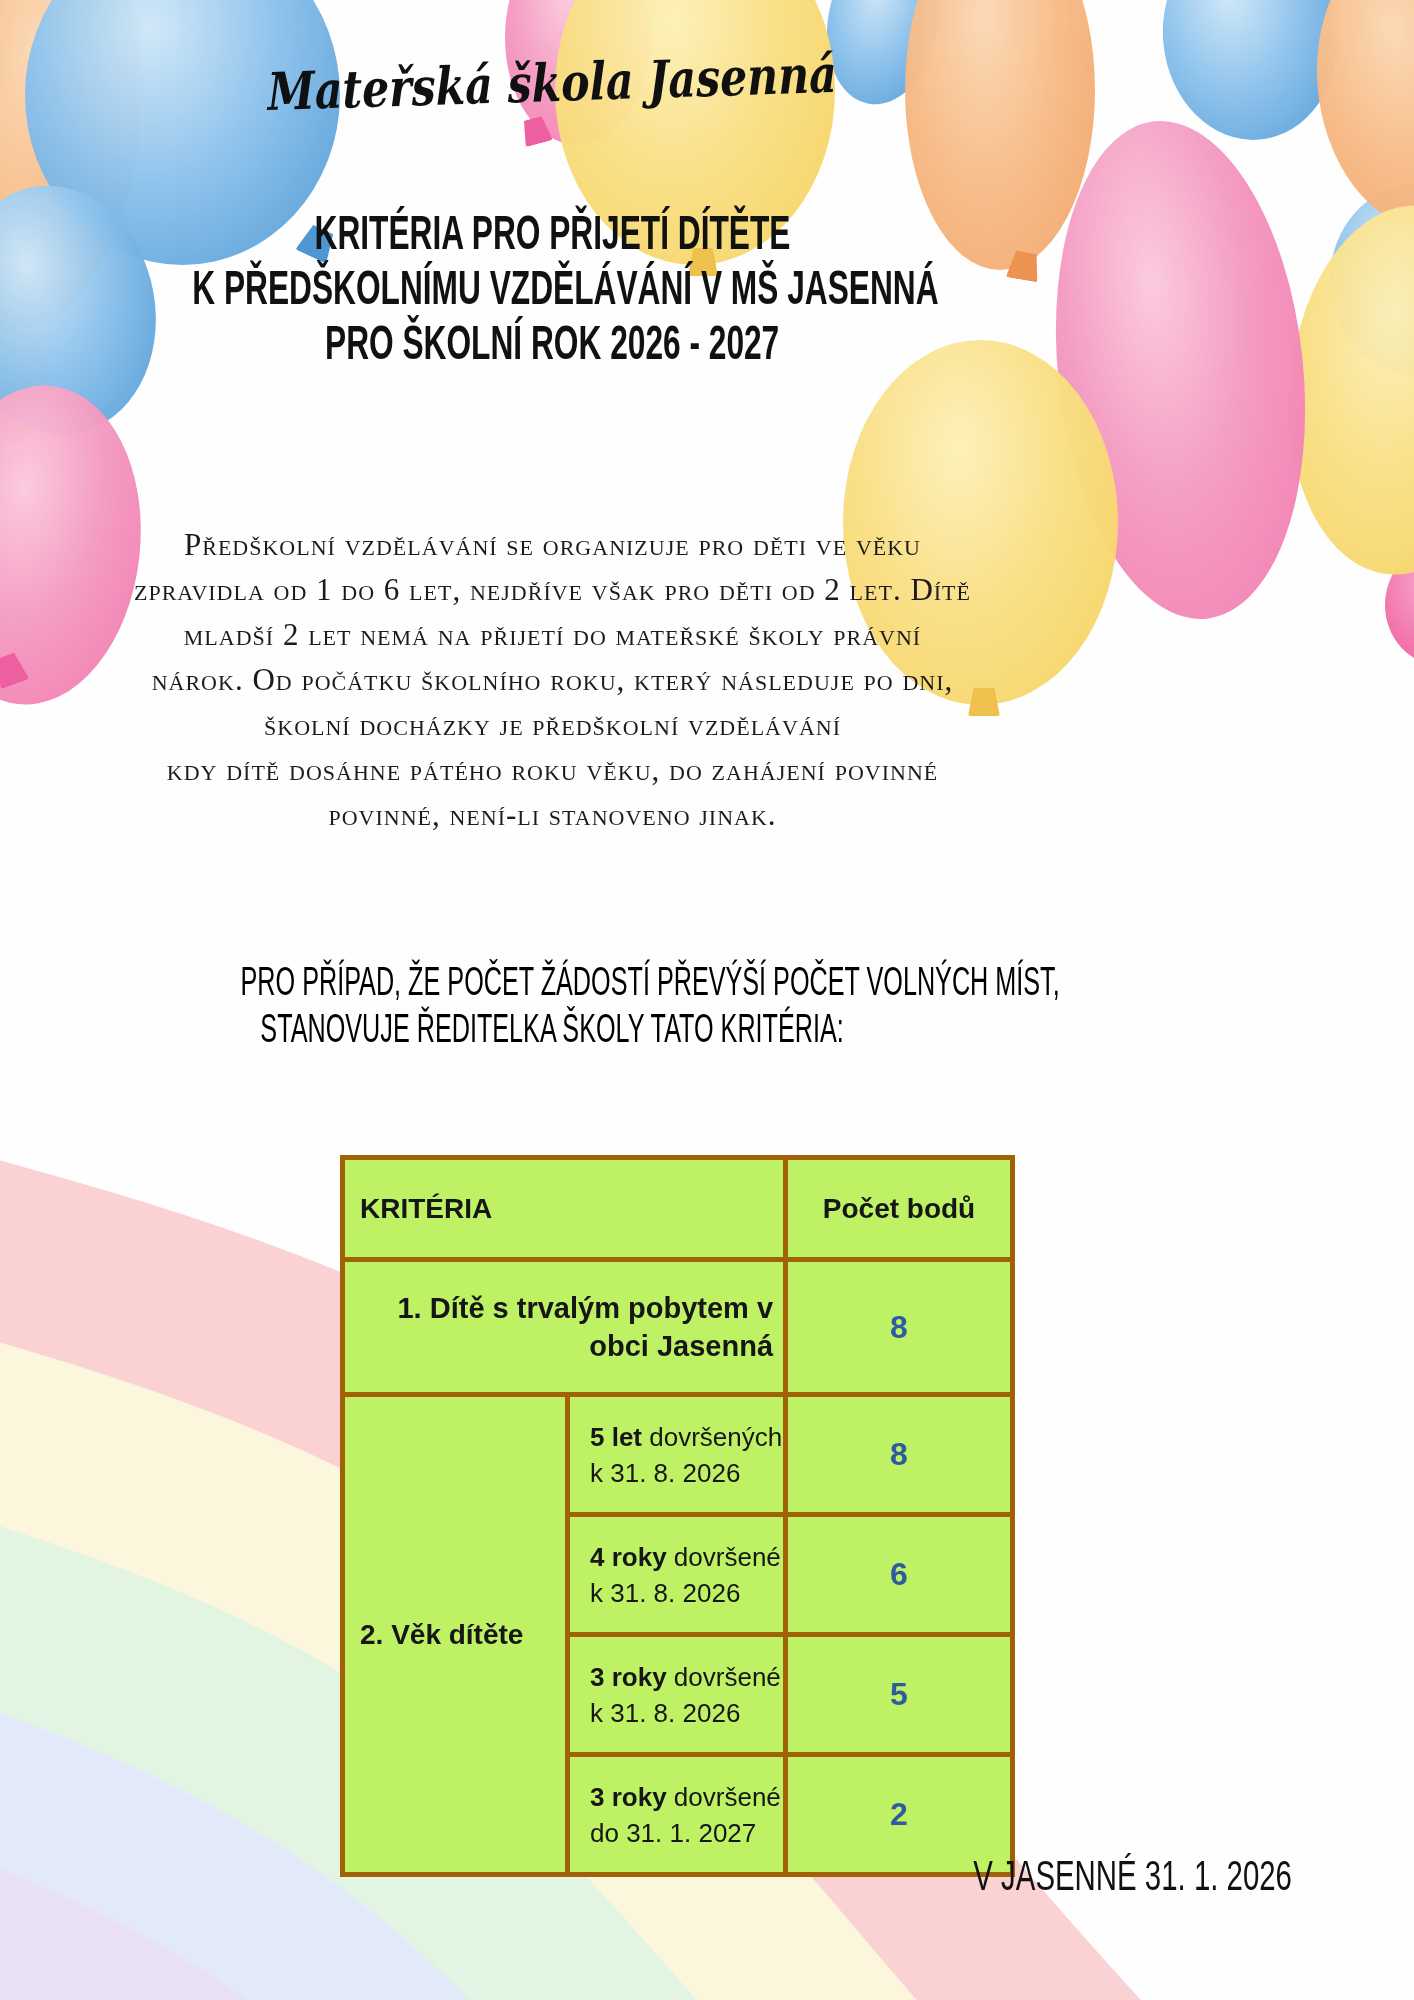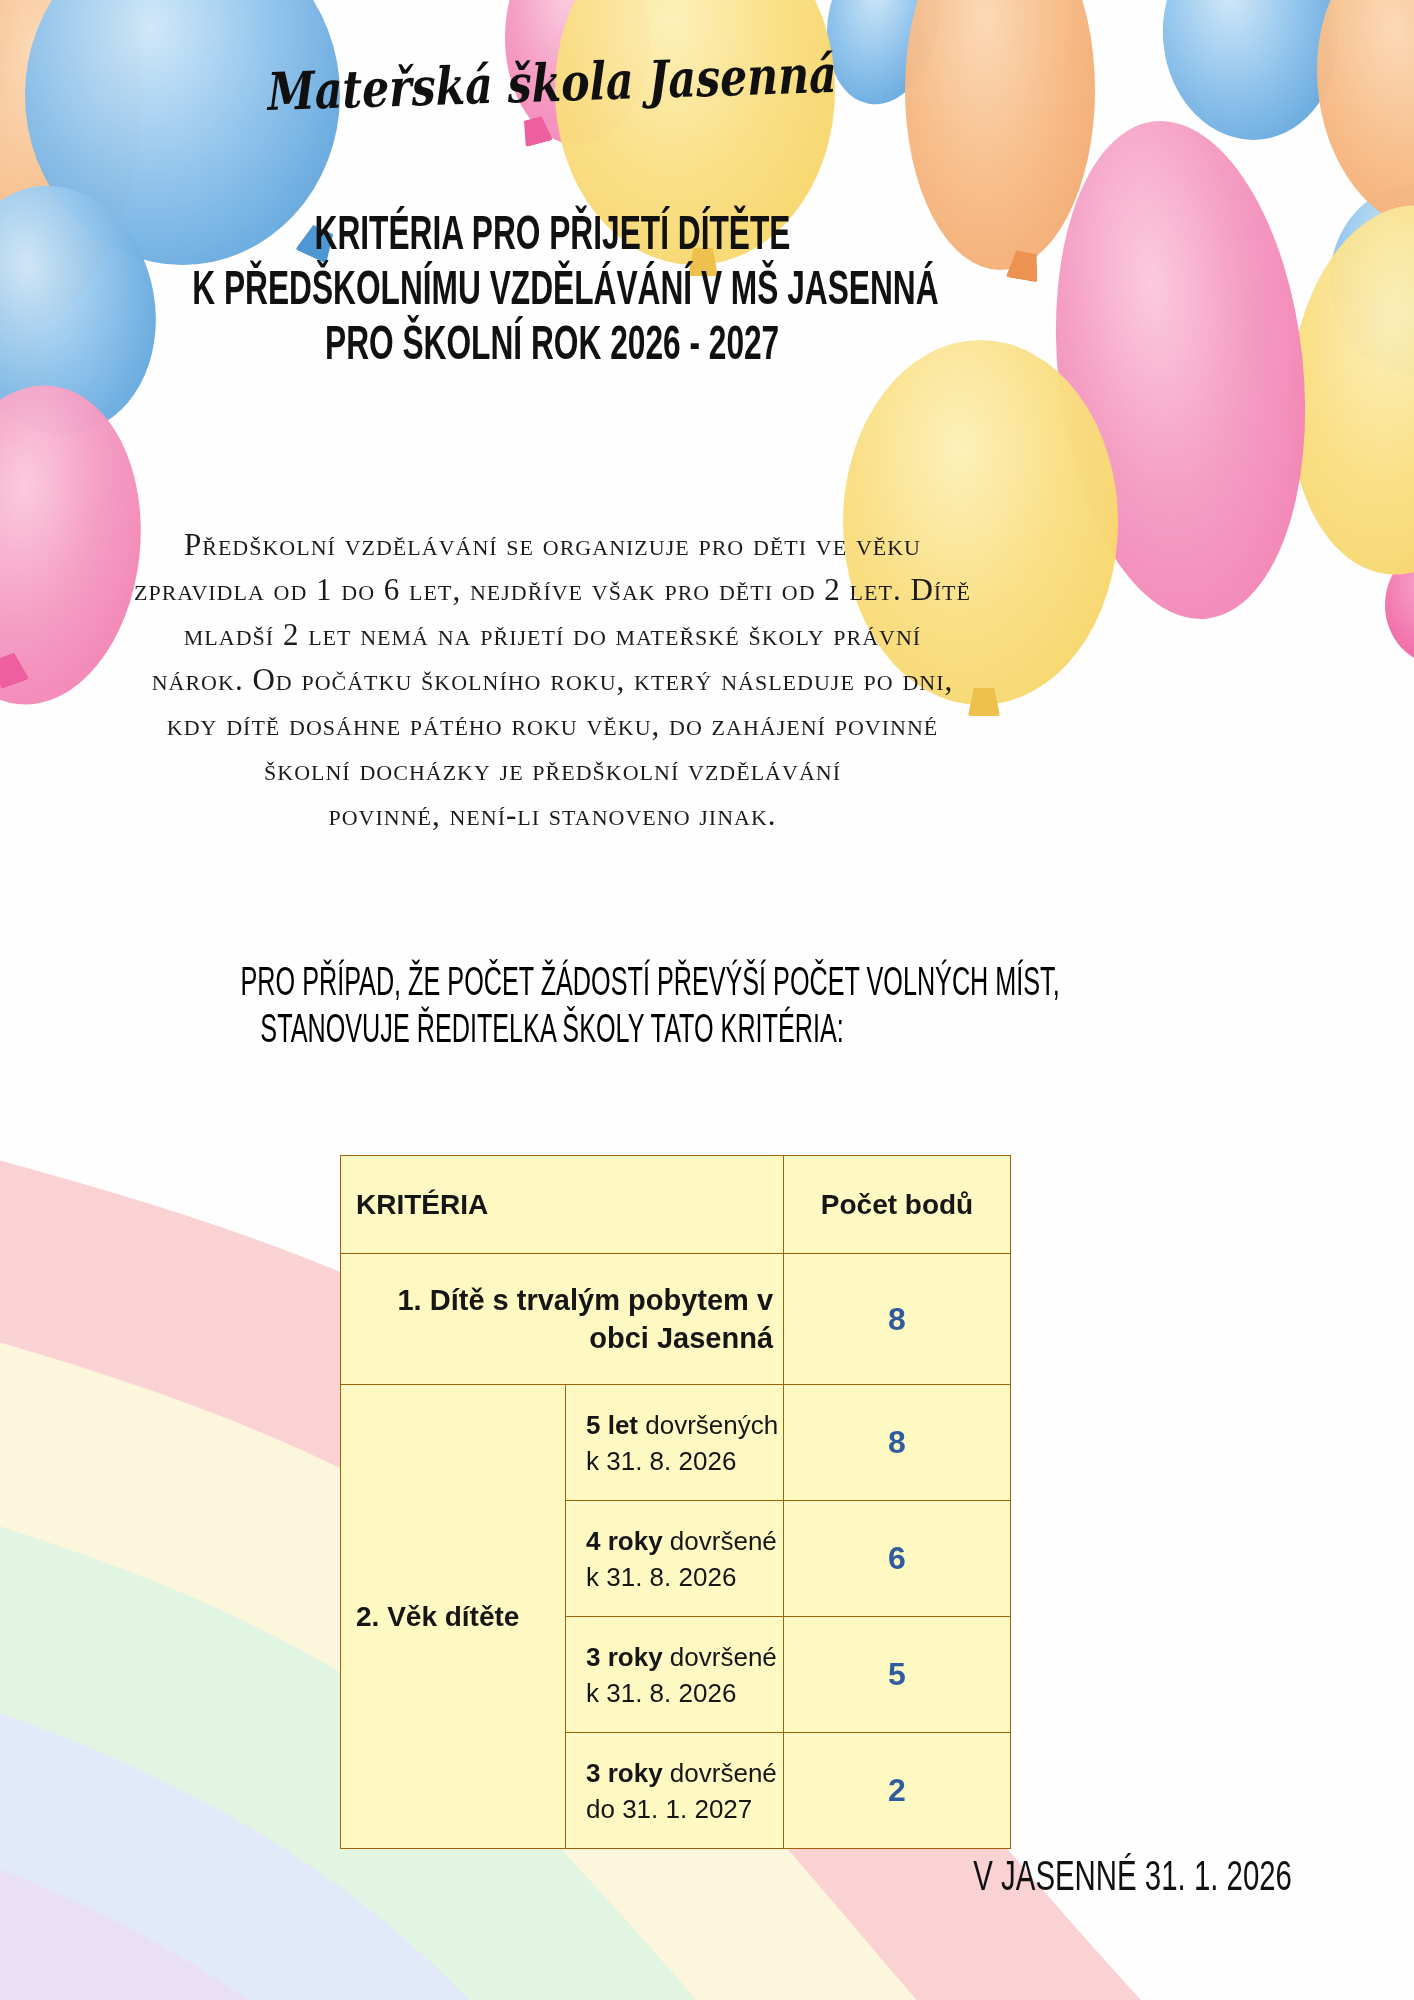--- a/index.html
+++ b/index.html
@@ -43,21 +43,21 @@
          font-size:31px;letter-spacing:1px;color:#1b1b1b;}
   .intro .iline{height:45px;line-height:45px;white-space:nowrap;}
 
   .subheading{top:958px;font-weight:normal;font-size:40px;color:#000000;}
   .subheading .hline{height:47px;line-height:47px;}
   .subheading .cond{transform:scaleX(.63);}
 
   
   table.criteria{position:absolute;left:340px;top:1155px;z-index:2;border-collapse:collapse;
                  table-layout:fixed;width:670px;background:#fff;}
-  table.criteria td{border:1px solid #a16207;background:#fef9c3;vertical-align:middle;
+  table.criteria td{border:5px solid #a16207;background:#bef264;vertical-align:middle;
                     padding:0;overflow:hidden;}
   tr.r-head td{height:97px;}
   tr.r-one td{height:118px;}
   tr.r-age td{height:115px;}
   .c-label{padding-left:15px !important;font-weight:bold;font-size:28px;text-align:left;}
   .c-big{padding:6px 10px 6px 15px !important;font-weight:bold;font-size:29px;
          line-height:38px;text-align:right;}
   .c-age{padding-left:20px !important;font-size:26px;line-height:36px;text-align:left;}
   .c-age b{font-weight:bold;}
   .c-points{font-weight:bold;font-size:28px;text-align:center;}
@@ -119,22 +119,22 @@
     <div class="hline"><span class="cond">KRITÉRIA PRO PŘIJETÍ DÍTĚTE</span></div>
     <div class="hline"><span class="cond">K PŘEDŠKOLNÍMU VZDĚLÁVÁNÍ V MŠ JASENNÁ</span></div>
     <div class="hline"><span class="cond">PRO ŠKOLNÍ ROK 2026 - 2027</span></div>
   </div>
 
   <div class="abs intro">
     <div class="iline">Předškolní vzdělávání se organizuje pro děti ve věku</div>
     <div class="iline">zpravidla od 1 do 6 let, nejdříve však pro děti od 2 let. Dítě</div>
     <div class="iline">mladší 2 let nemá na přijetí do mateřské školy právní</div>
     <div class="iline">nárok. Od počátku školního roku, který následuje po dni,</div>
+    <div class="iline">školní docházky je předškolní vzdělávání</div>
     <div class="iline">kdy dítě dosáhne pátého roku věku, do zahájení povinné</div>
-    <div class="iline">školní docházky je předškolní vzdělávání</div>
     <div class="iline">povinné, není-li stanoveno jinak.</div>
   </div>
 
   <div class="abs subheading">
     <div class="hline"><span class="cond">PRO PŘÍPAD, ŽE POČET ŽÁDOSTÍ PŘEVÝŠÍ POČET VOLNÝCH MÍST,</span></div>
     <div class="hline"><span class="cond">STANOVUJE ŘEDITELKA ŠKOLY TATO KRITÉRIA:</span></div>
   </div>
 
 </div>
 

